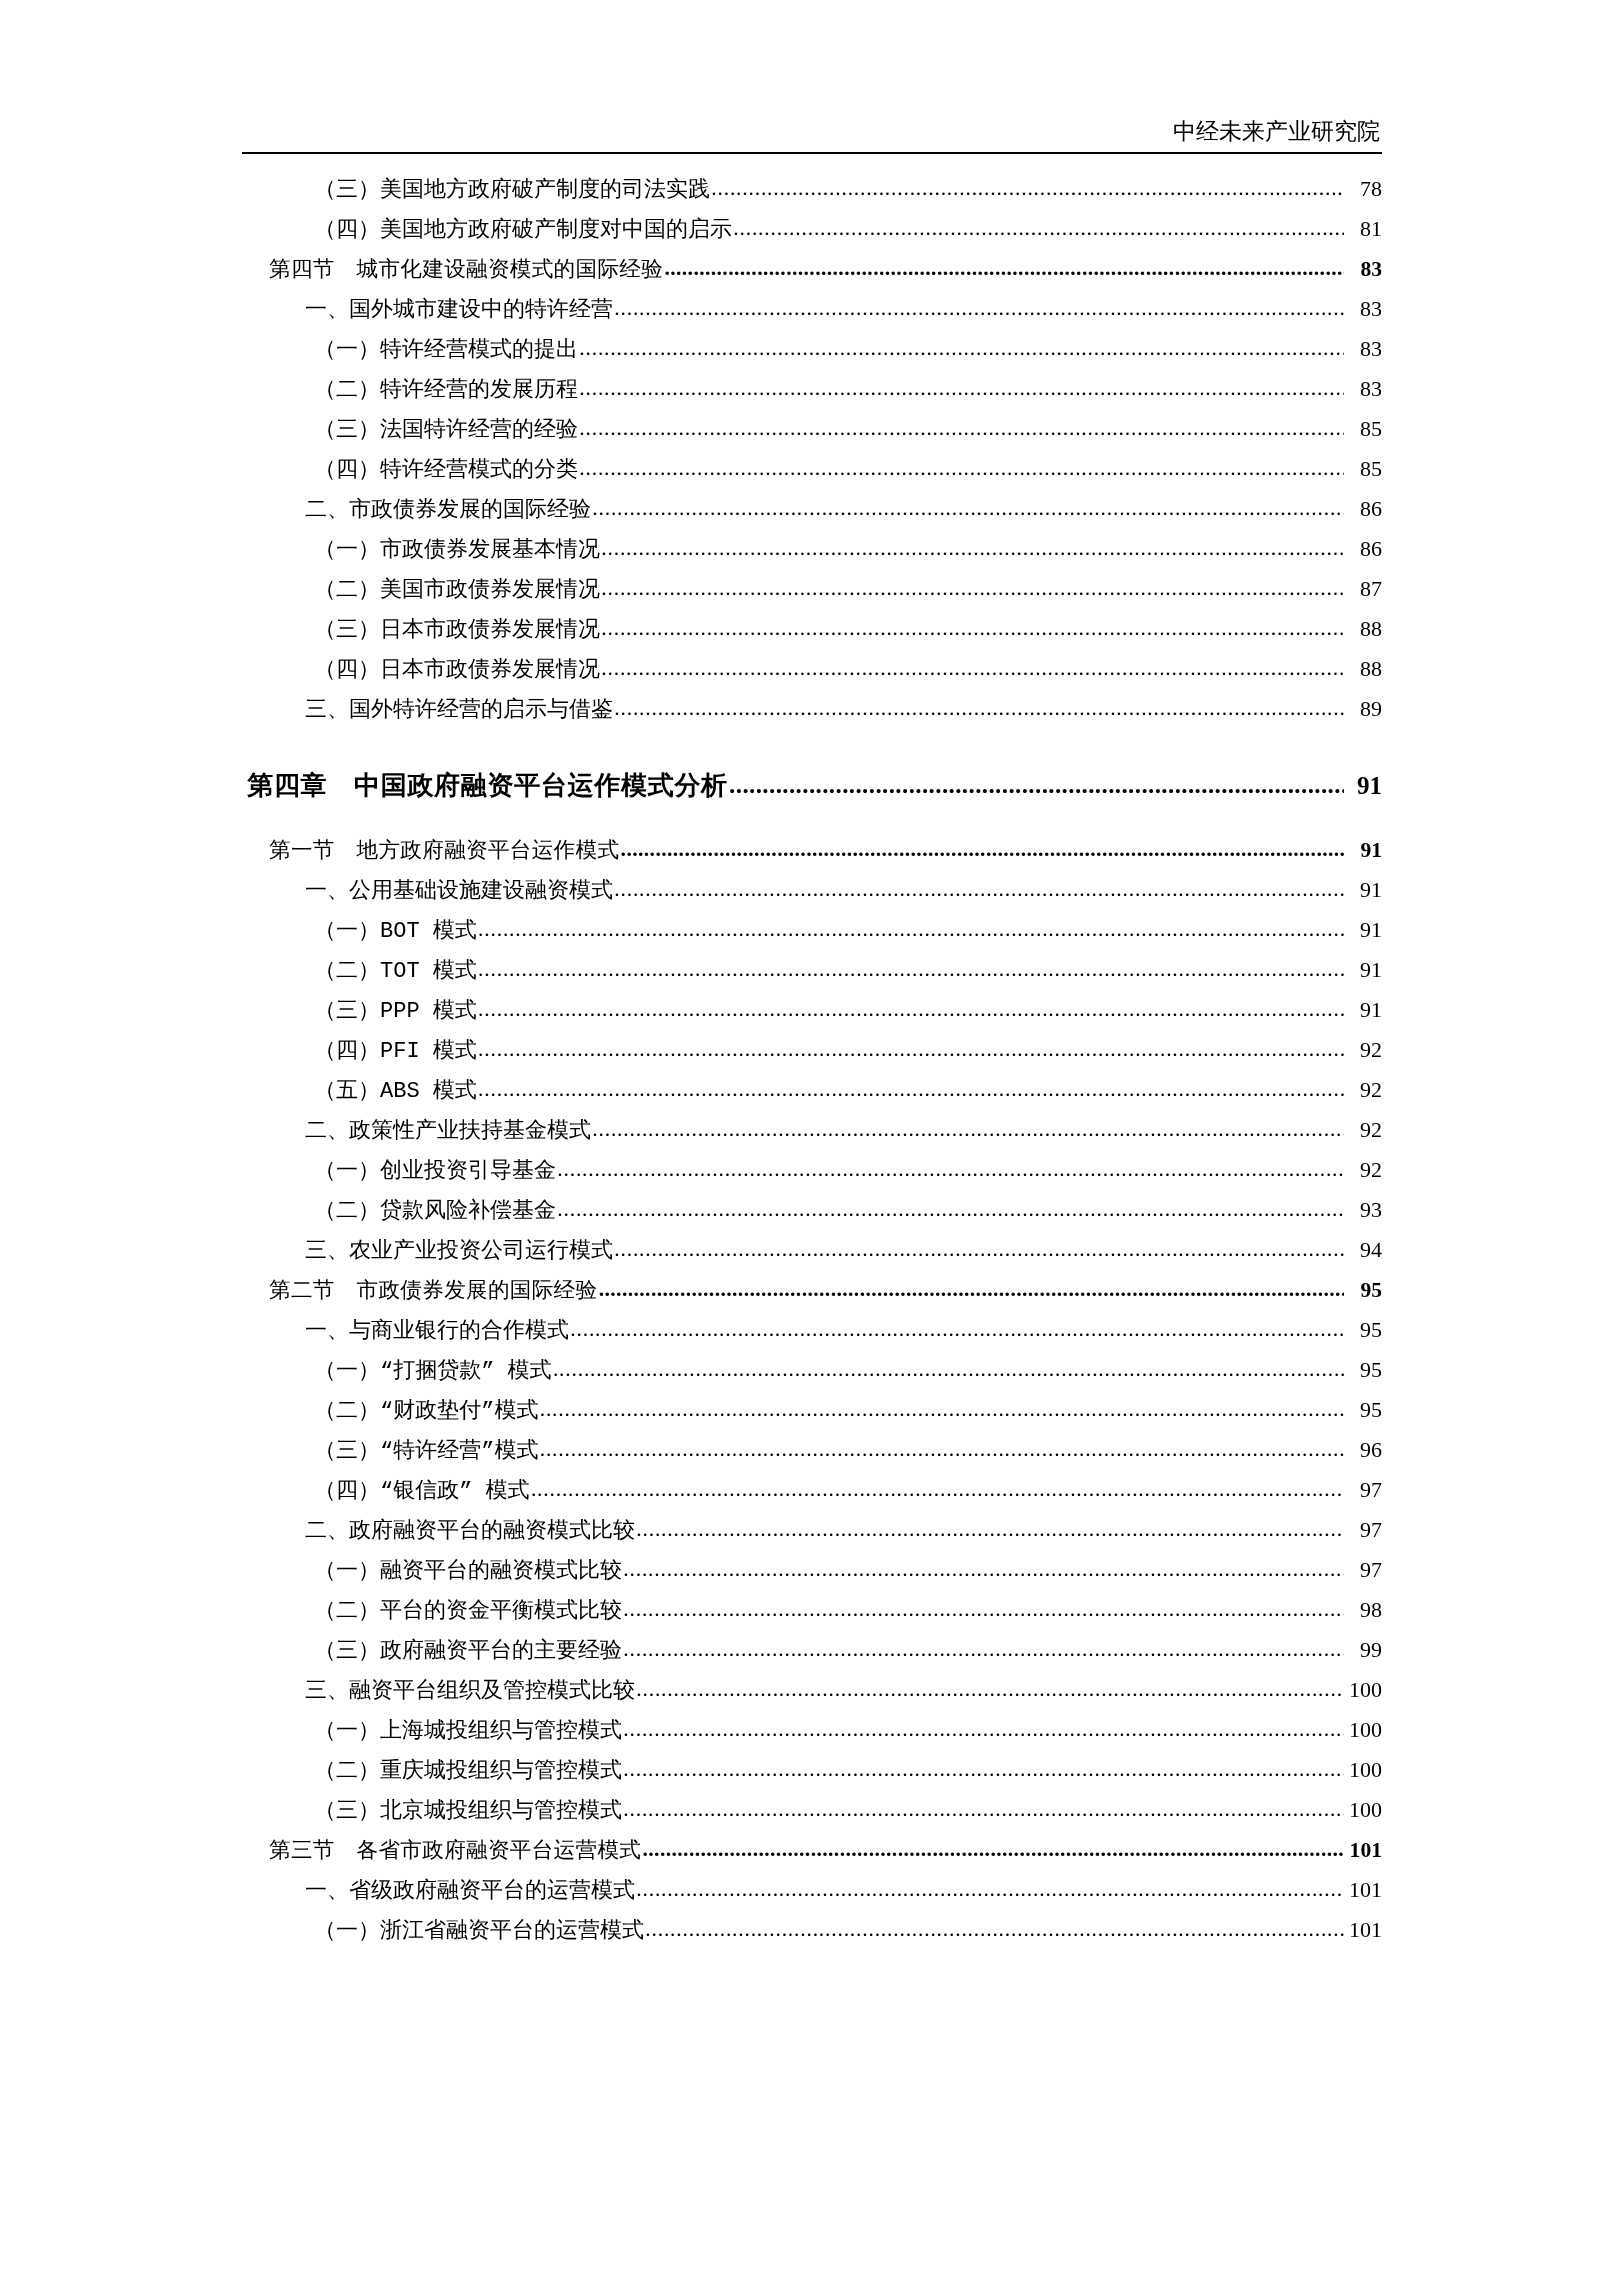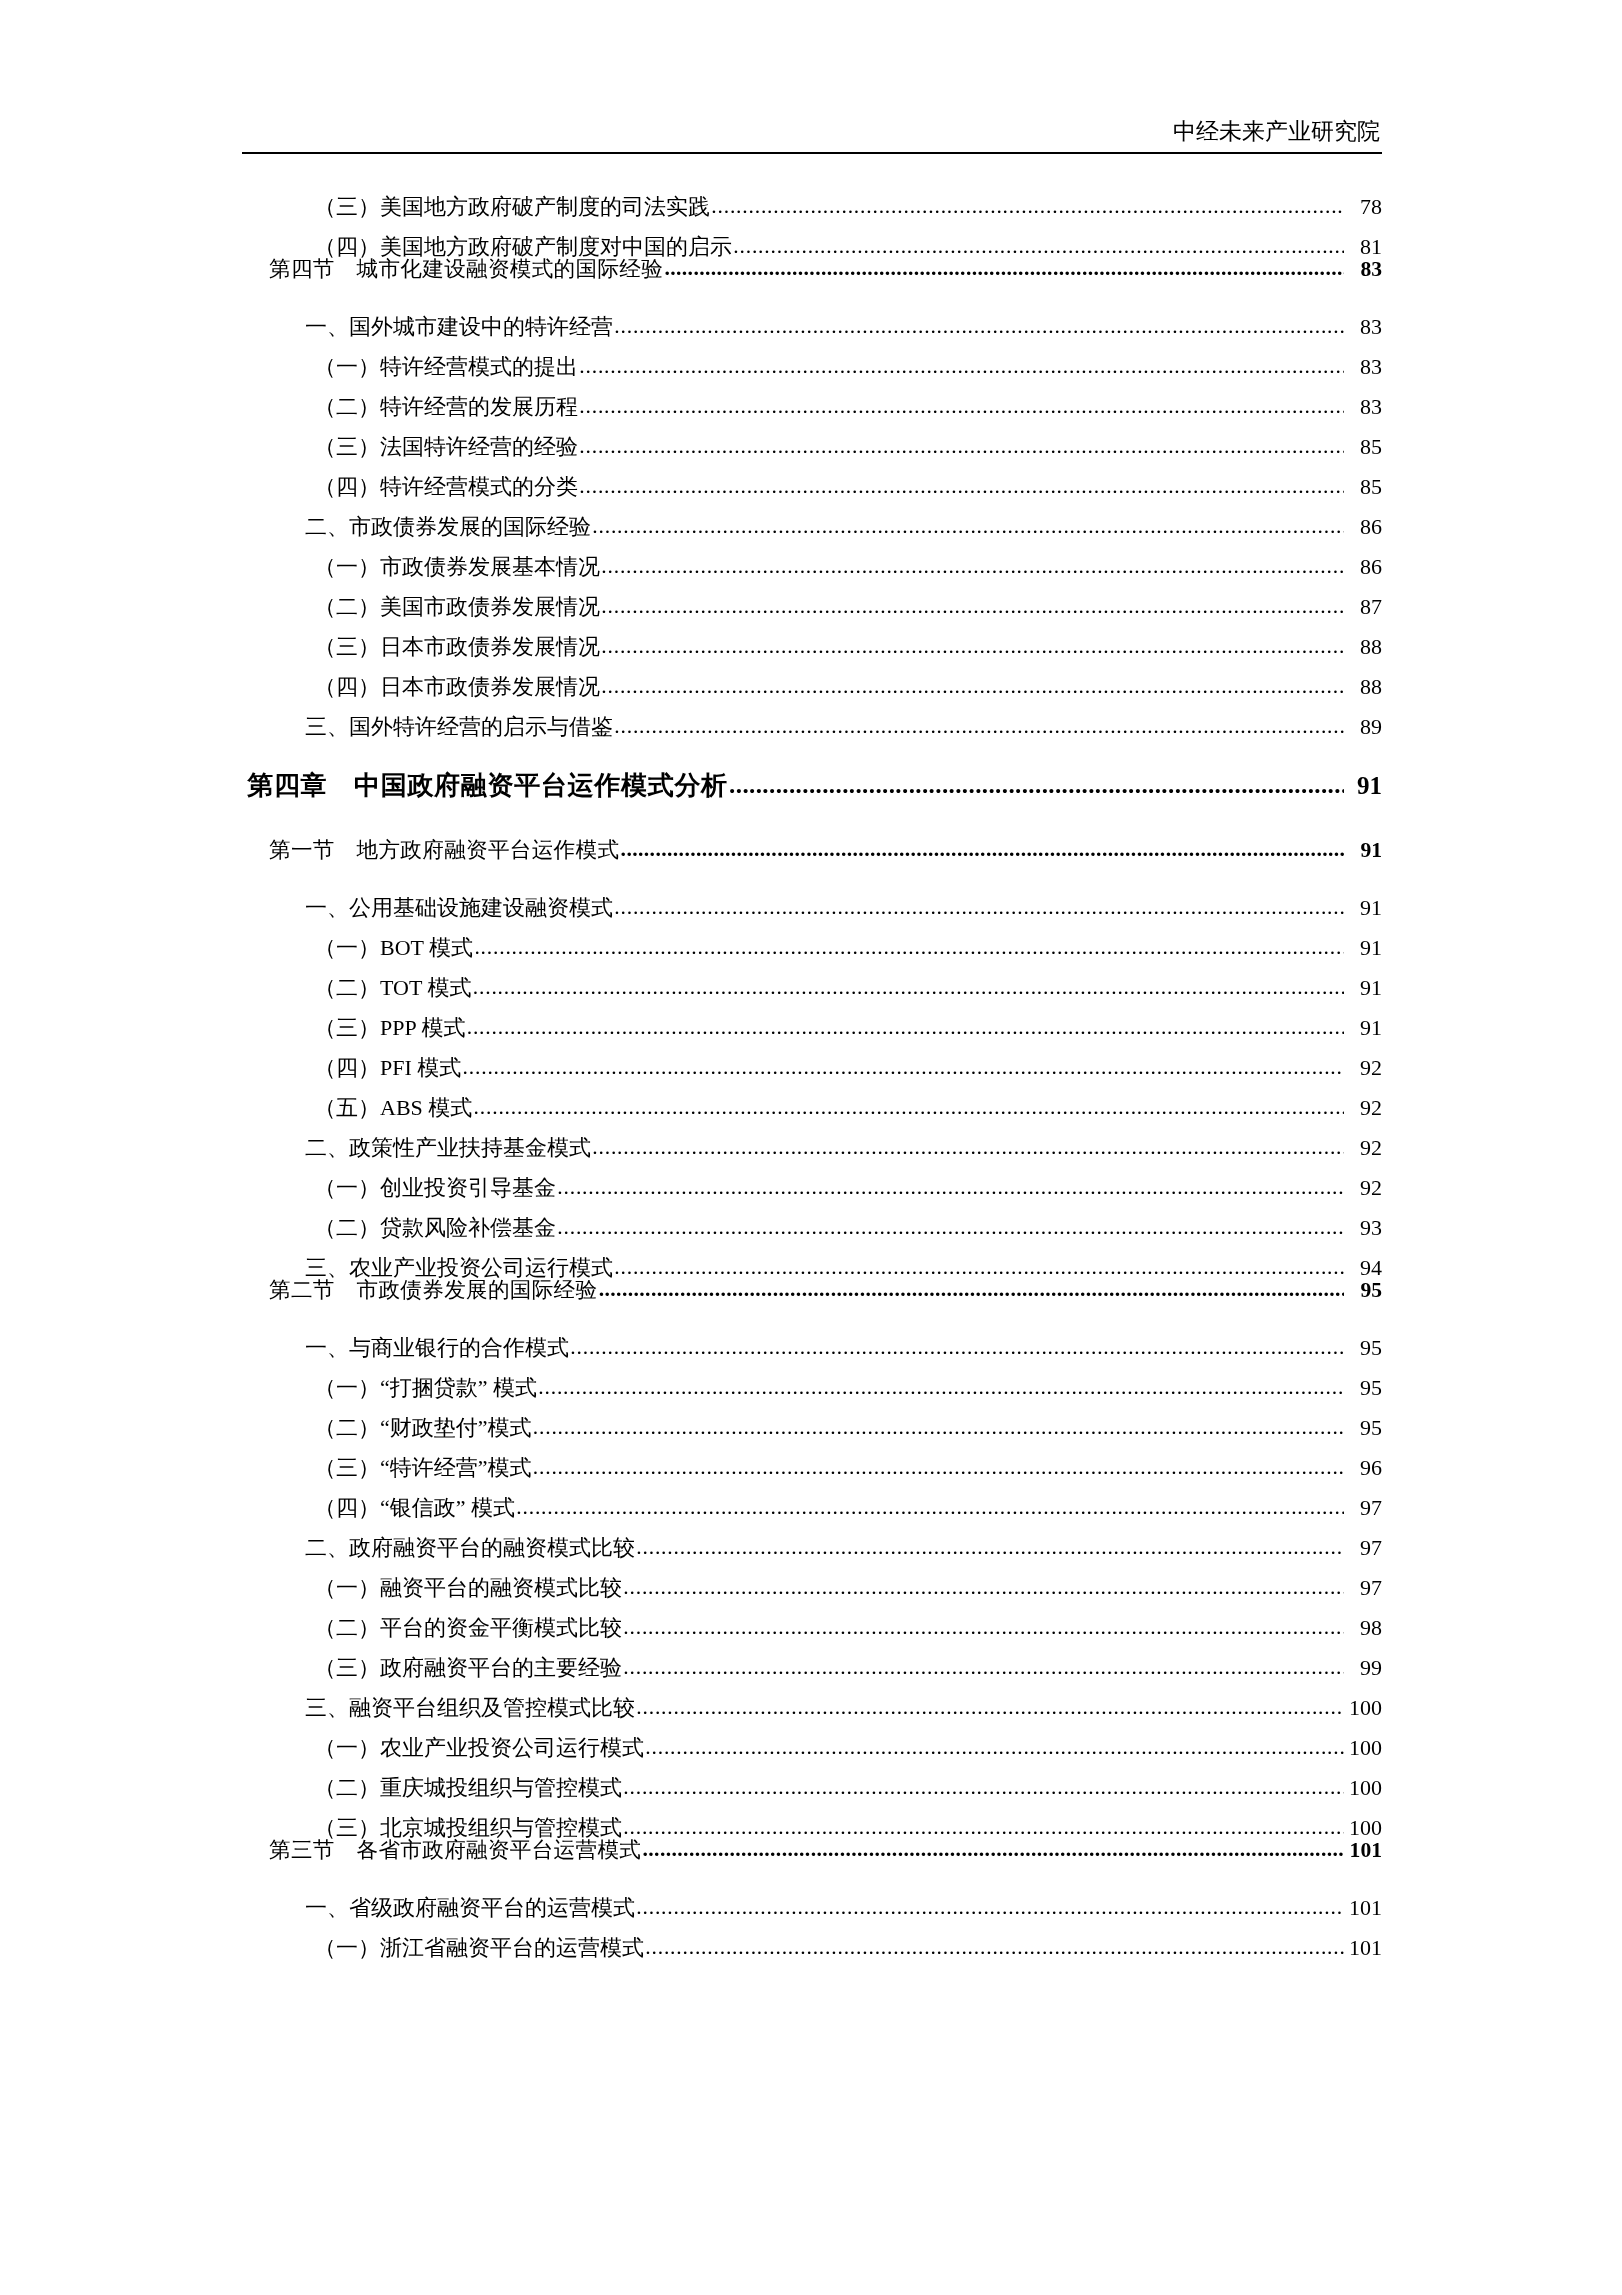--- a/index.html
+++ b/index.html
@@ -132,24 +132,23 @@
   }
   .lvl-section .toc-leader {
     font-weight: bold;
     font-size: 21.6px;
     letter-spacing: 0.4px;
   }
 
   
   .lvl-sub .toc-label,
   .lvl-item .toc-label {
-    font-family: Liberation Serif, serif;
+    font-family: Liberation Mono, monospace;
     font-weight: normal;
     font-size: 22px;
-    margin-top: 18px;
   }
   .lvl-sub .toc-page,
   .lvl-item .toc-page {
     font-weight: normal;
     font-size: 22px;
   }
 
   
   .gap-before { margin-top: 34px; }
   .gap-after  { margin-bottom: 10.5px; }
@@ -344,21 +343,21 @@
         <span class="toc-label">（三）政府融资平台的主要经验</span>
         <span class="toc-leader">............................................................................................................................................................................................................................................................................................................</span>
         <span class="toc-page">99</span>
       </div>
       <div class="toc-row lvl-sub">
         <span class="toc-label">三、融资平台组织及管控模式比较</span>
         <span class="toc-leader">............................................................................................................................................................................................................................................................................................................</span>
         <span class="toc-page">100</span>
       </div>
       <div class="toc-row lvl-item">
-        <span class="toc-label">（一）农业产业投资公司运行模式</span>
+        <span class="toc-label">（一）上海城投组织与管控模式</span>
         <span class="toc-leader">............................................................................................................................................................................................................................................................................................................</span>
         <span class="toc-page">100</span>
       </div>
       <div class="toc-row lvl-item">
         <span class="toc-label">（二）重庆城投组织与管控模式</span>
         <span class="toc-leader">............................................................................................................................................................................................................................................................................................................</span>
         <span class="toc-page">100</span>
       </div>
       <div class="toc-row lvl-item">
         <span class="toc-label">（三）北京城投组织与管控模式</span>

